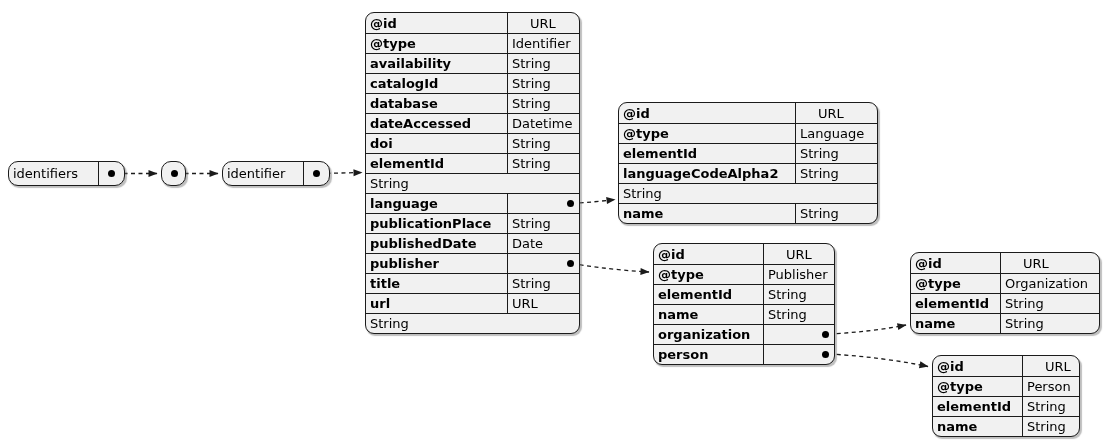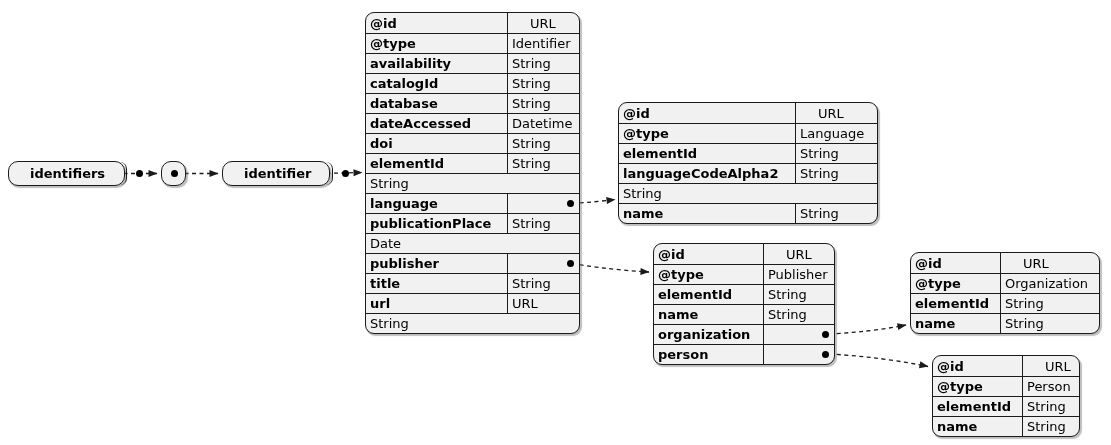--- a/index.html
+++ b/index.html
@@ -66,28 +66,27 @@
     display: flex;
     align-items: stretch;
     background: var(--c-node_fill, #f1f1f1);
     border: 1.5px solid var(--c-border, #1b1b1b);
     border-radius: 10px;
     box-shadow: 1.5px 2px 1px rgba(110,110,110,0.45);
   }
   .nlabel {
     display: flex;
     align-items: center;
-    padding: 0 21px;
+    padding: 0 4px;
     font-size: 13px;
-    font-weight: bold;
+    font-weight: normal;
     color: var(--c-text, #000);
     border-right: 1.4px solid var(--c-border, #1b1b1b);
     white-space: nowrap;
     flex: 1 1 auto;
-    border-radius: 7px;
   }
   .nportcell {
     display: flex;
     align-items: center;
     justify-content: center;
     flex: 0 0 25px;
   }
   
   svg.edges {
     position: absolute;
@@ -183,20 +182,21 @@
         <div class="cell field">language</div>
         <div class="cell type portcell">
           <span class="port"></span>
         </div>
       </div>
       <div class="trow">
         <div class="cell field">publicationPlace</div>
         <div class="cell type">String</div>
       </div>
       <div class="trow">
+        <div class="cell field">publishedDate</div>
         <div class="cell type">Date</div>
       </div>
       <div class="trow">
         <div class="cell field">publisher</div>
         <div class="cell type portcell">
           <span class="port"></span>
         </div>
       </div>
       <div class="trow">
         <div class="cell field">title</div>

